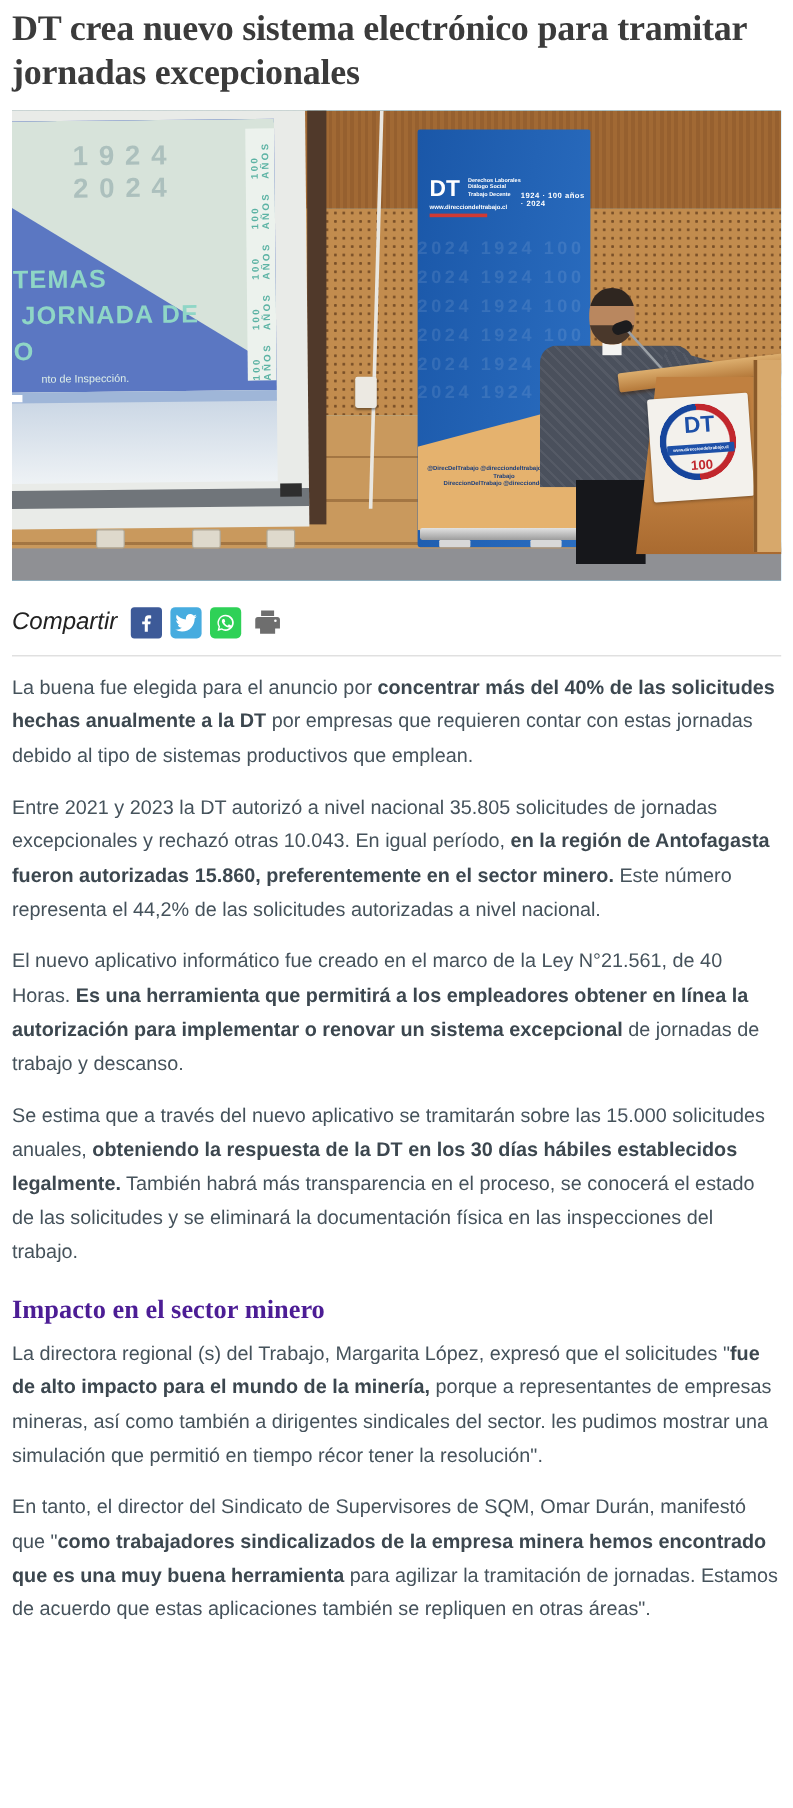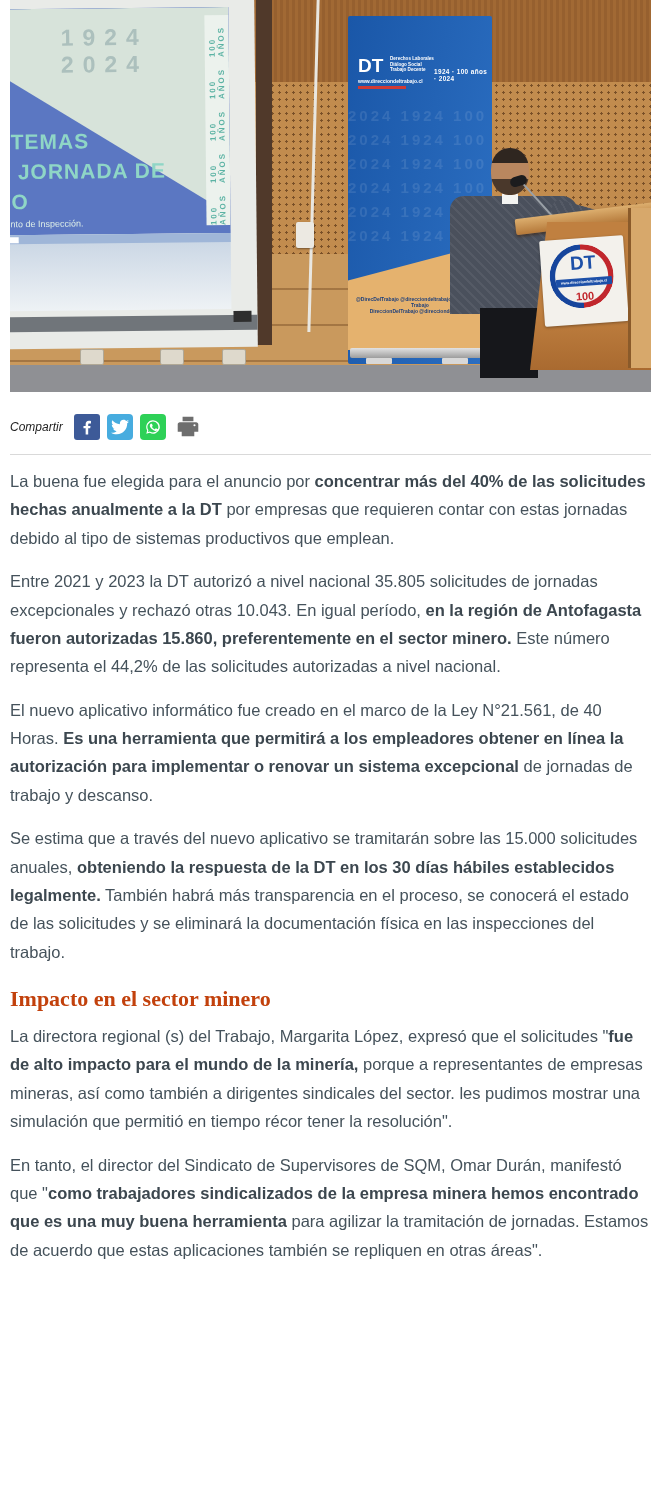--- a/index.html
+++ b/index.html
@@ -25,21 +25,21 @@
   .floor{left:0;right:0;top:365px;height:27px;background:#8f9094;}
   .screen-shadow{left:246px;top:0;width:16px;height:345px;background:#50392a;}
 
   
   .screen{left:-6px;top:-4px;width:252px;height:352px;background:#e9ebe8;transform:rotate(-.6deg);}
   .slide{left:0;top:12px;width:226px;height:226px;background:#5b77c2;overflow:hidden;}
   .slide-wedge{left:0;top:0;width:100%;height:100%;background:#d7e3da;
     clip-path:polygon(0 0,100% 0,100% 92%,0 30%);}
   .slide-years{left:58px;top:16px;font-weight:700;font-size:23px;letter-spacing:9px;color:rgba(120,148,152,.45);}
   .slide-text{left:-8px;top:118px;color:#8fd6c6;font-weight:700;font-size:21px;line-height:30px;letter-spacing:1px;white-space:pre-line;}
-  .slide-footer{left:6px;bottom:6px;font-size:9px;color:#ddeee8;}
+  .slide-footer{left:6px;bottom:6px;font-size:9px;color:#ddeee8;padding-left:24px;}
   .slide-strip{right:0;top:8px;bottom:8px;width:24px;background:#ecf2ed;display:flex;position:absolute;
     flex-direction:column;justify-content:space-around;align-items:center;}
   .slide-strip span{position:static;writing-mode:vertical-rl;transform:rotate(180deg);
     color:#5cb3a4;font-size:8px;font-weight:700;letter-spacing:2px;}
   .screen-lower{left:0;top:238px;width:226px;height:76px;background:linear-gradient(#c7d4e3,#eef2f5);}
   .screen-band{left:0;top:238px;width:226px;height:9px;background:#9fb6d8;}
   .screen-bandbox{left:4px;top:240px;width:10px;height:6px;background:#fff;}
   .screen-bezel{left:0;top:320px;width:252px;height:15px;background:#70757a;}
   .screen-ctrl{right:6px;top:316px;width:18px;height:11px;background:#2e2e2e;}
 
@@ -84,48 +84,49 @@
   .pod-ring{left:8px;top:6px;width:64px;height:64px;border-radius:50%;
     background:conic-gradient(#c1272d 0 50%,#16459c 50% 100%);
     -webkit-mask:radial-gradient(circle,transparent 0 26px,#000 26px);mask:radial-gradient(circle,transparent 0 26px,#000 27px);}
   .pod-dt{left:0;right:0;top:14px;text-align:center;color:#1d50a8;font-weight:900;font-size:19px;font-family:"Liberation Sans",sans-serif;}
   .pod-url{left:14px;top:40px;width:56px;height:8px;background:#1d50a8;color:#fff;font-size:3.6px;font-weight:700;text-align:center;line-height:8px;border-radius:1px;}
   .pod-100{left:0;right:0;top:52px;text-align:center;color:#c1272d;font-weight:900;font-size:11px;}
   .desk-corner{right:0;top:208px;width:20px;height:160px;background:#d7a86b;border-left:3px solid #8a5a2a;}
 
   
   .share{display:flex;align-items:center;gap:7px;margin:22px 0 14px 0;}
-  .share-label{font-style:italic;font-size:12px;color:#222;margin-right:4px;}
+  .share-label{font-style:italic;font-size:20px;color:#222;margin-right:4px;}
   .sbtn{width:26px;height:26px;border-radius:3px;display:flex;align-items:center;justify-content:center;cursor:pointer;}
   .sbtn svg{width:18px;height:18px;display:block;}
   .sbtn.fb{background:#3d5a98;}
   .sbtn.tw{background:#47acdf;border-radius:4px;}
   .sbtn.wa{background:#2ed157;border-radius:4px;}
   .sbtn.pr{background:transparent;width:30px;}
   .sbtn.pr svg{width:28px;height:26px;}
 
   .divider{border:none;border-top:1px solid #d9d9d9;margin:0 0 12px 0;}
 
   
   .lead{
     font-family:"Liberation Serif",serif;font-weight:700;
     font-size:20.5px;line-height:1.35;color:#333;margin:0 0 16px 0;letter-spacing:-.1px;
   }
   .article p{margin:0 0 15px 0;font-size:16.5px;line-height:1.72;color:#45525b;}
   .article strong{font-weight:700;color:#3c474f;}
   h2.subhead{
     font-family:"Liberation Serif",serif;font-weight:700;
-    font-size:22px;color:#c2410c;margin:20px 0 10px 0;
+    font-size:22px;color:#4c1d95;margin:20px 0 10px 0;
   }
 </style>
 </head>
 <body>
 
 <div class="wrap">
 
+  <h1 class="headline">DT crea nuevo sistema electrónico para tramitar jornadas excepcionales</h1>
 
   <div class="photo">
     <div class="wood-top"></div>
     <div class="wood-perf"></div>
     <div class="wood-low"></div>
     <div class="floor"></div>
     <div class="screen-shadow"></div>
 
     <div class="screen">
       <div class="slide">

